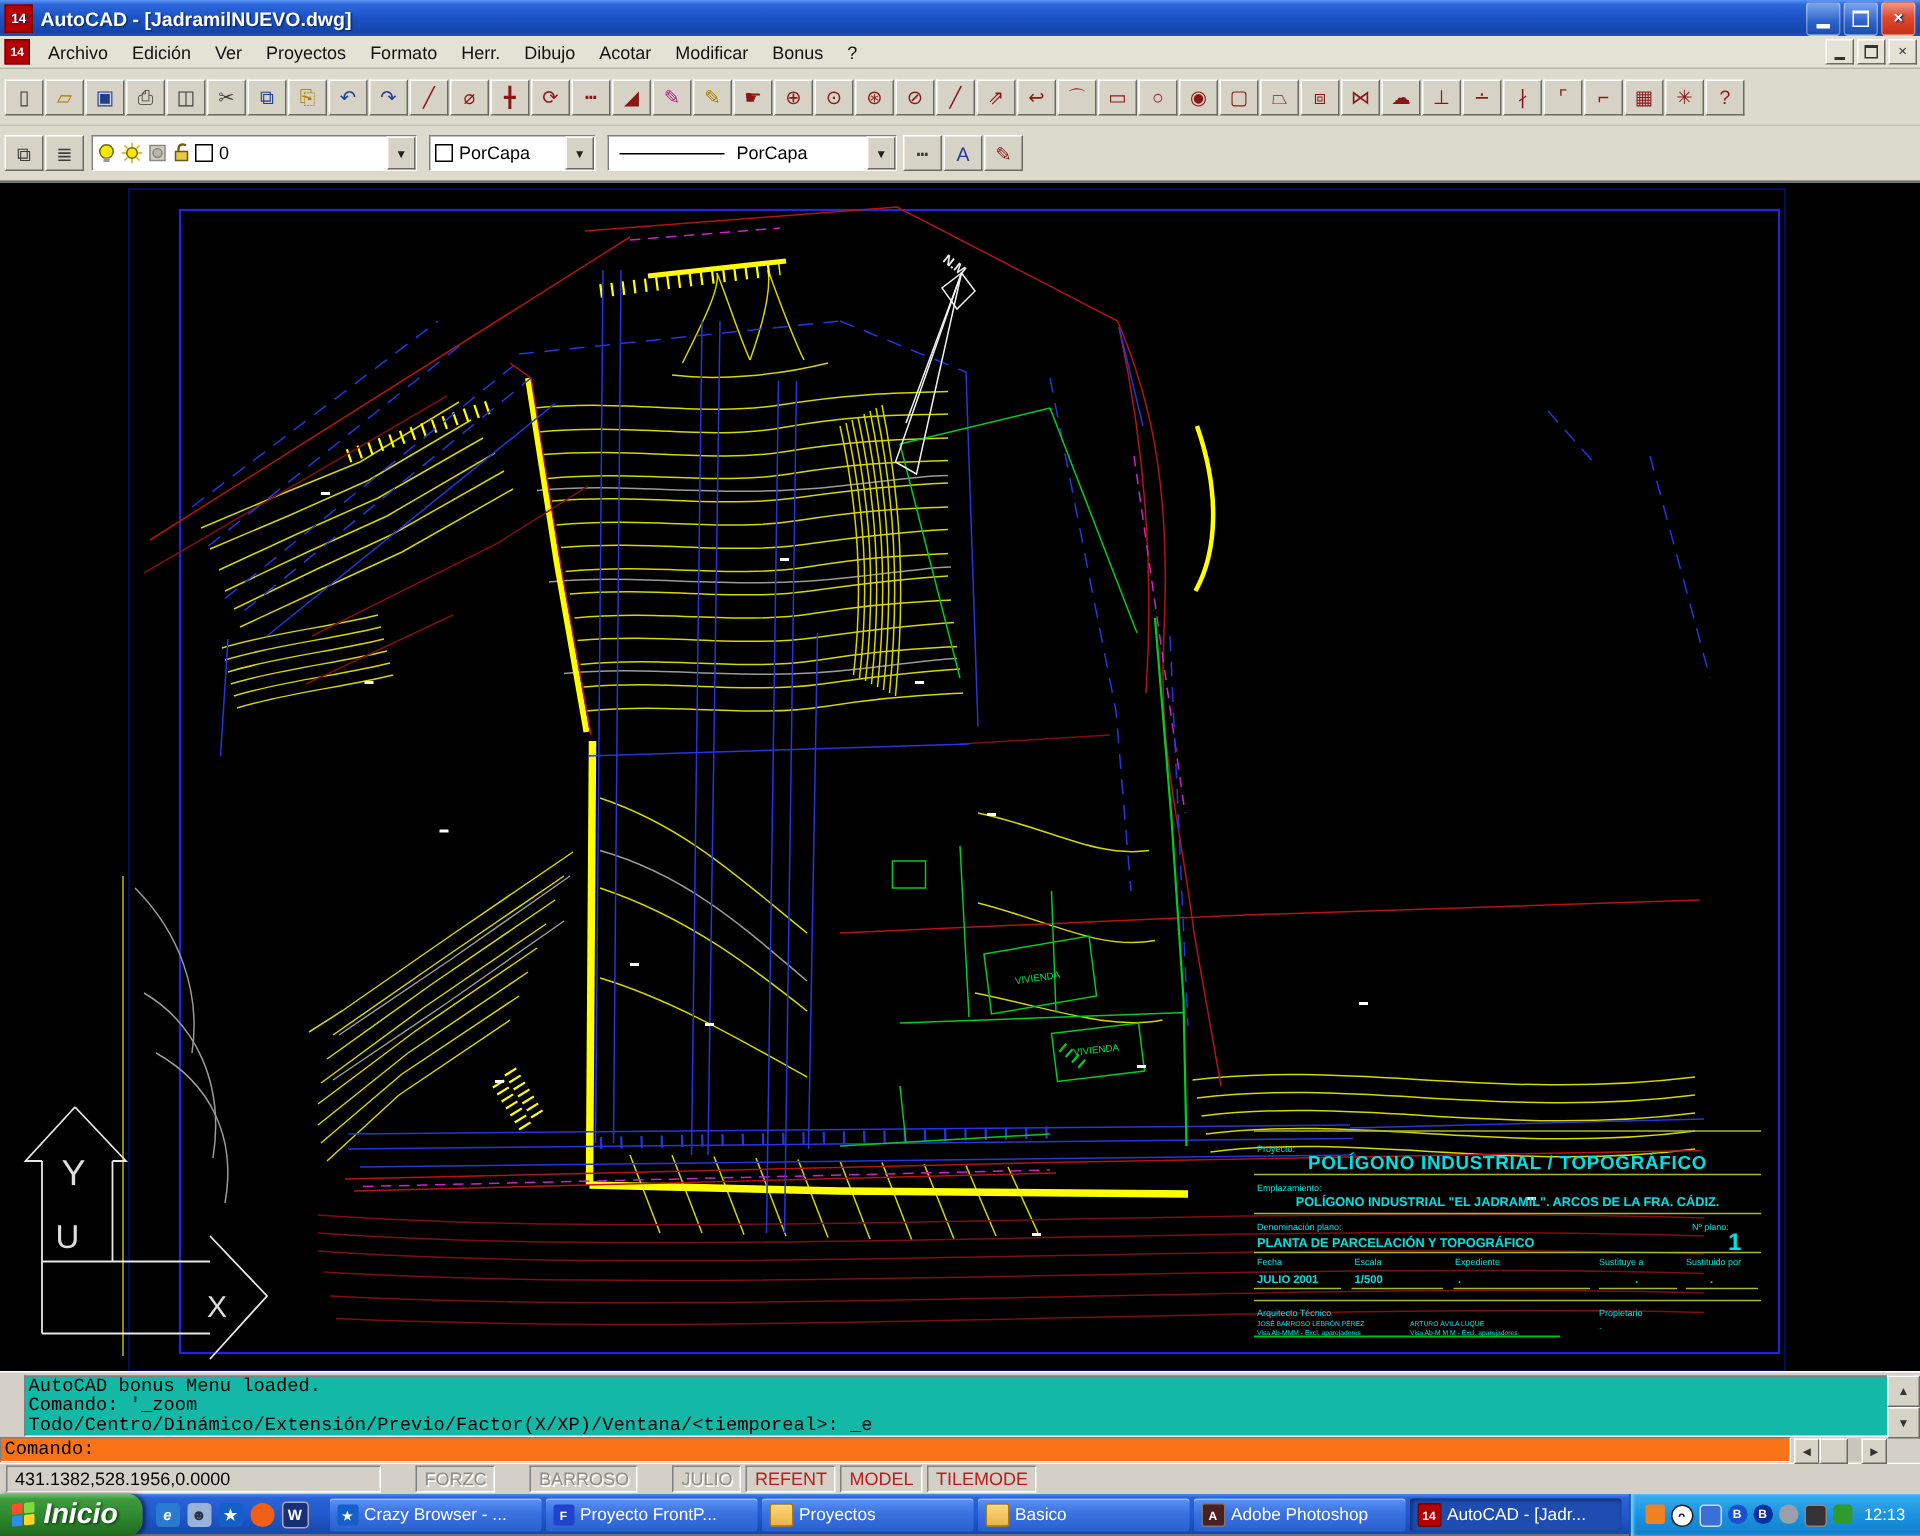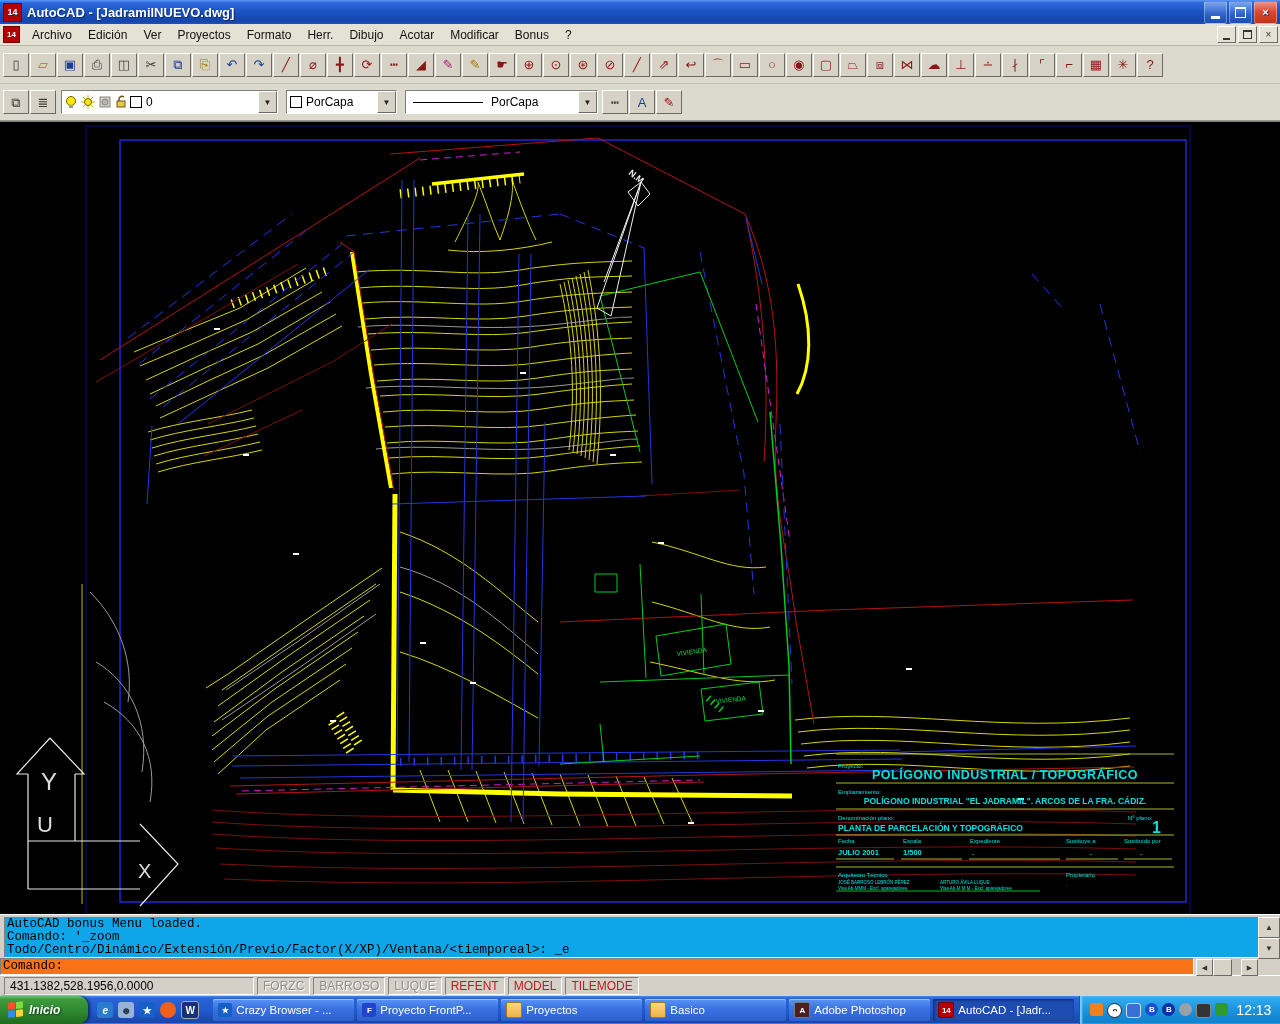--- a/index.html
+++ b/index.html
@@ -50,50 +50,50 @@
   .lay-ico{margin-right:3px;display:inline-block;}
   .swatch{width:10px;height:10px;border:1px solid #000;background:#fff;margin-right:4px;}
   .ltline{width:70px;height:1px;background:#000;margin:0 8px 0 4px;}
 
   
   #drawing{flex:1;position:relative;background:#000;border-top:1px solid #7a7a7a;overflow:hidden;}
   #map{position:absolute;left:0;top:0;}
 
   
   #cmdzone{height:60px;flex:0 0 60px;background:#d4d0c8;position:relative;border-top:1px solid #fff;}
-  #cmdhistory{position:absolute;left:4px;top:2px;width:1256px;height:39px;background:#0ea5e9;
+  #cmdhistory{position:absolute;left:16px;top:2px;width:1256px;height:39px;background:#14b8a6;
     border:1px solid;border-color:#808080 #fff #fff #808080;
     font-family:"Liberation Mono",monospace;font-size:12.5px;line-height:12.9px;color:#000;padding:0 0 0 2px;overflow:hidden;}
   #cmdvscroll{position:absolute;left:1258px;top:2px;width:20px;height:39px;}
   .sbtn{width:20px;height:19px;background:#d6d2c6;border:1px solid;border-color:#fff #6d6a65 #6d6a65 #fff;
     display:flex;align-items:center;justify-content:center;font-size:8px;color:#333;}
   #cmdprompt{position:absolute;left:0;top:43px;width:1190px;height:15px;background:#f97316;
     border:1px solid;border-color:#808080 #fff #fff #808080;
     font-family:"Liberation Mono",monospace;font-size:12.5px;color:#000;padding-left:2px;}
   #cmdhscroll{position:absolute;left:1196px;top:44px;width:62px;height:15px;display:flex;background:#c9c5bb;}
   .hbtn{width:15px;height:15px;background:#d6d2c6;border:1px solid;border-color:#fff #6d6a65 #6d6a65 #fff;
     display:flex;align-items:center;justify-content:center;font-size:7px;color:#333;}
   .hthumb{width:17px;height:15px;background:#d6d2c6;border:1px solid;border-color:#fff #6d6a65 #6d6a65 #fff;}
   .htrack{flex:1;}
 
   
   #statusbar{height:20px;flex:0 0 20px;background:#d4d0c8;display:flex;align-items:center;
     gap:3px;padding:0 4px;font-size:12px;border-top:1px solid #fff;}
   .cell{border:1px solid;border-color:#808080 #fff #fff #808080;padding:0 5px;height:16px;
     display:flex;align-items:center;}
   #coords{width:238px;}
-  .toggle.off{color:#8f8d85;text-shadow:1px 1px 0 #fff;}
+  .toggle.off{color:#8f8d85;text-shadow:1px 1px 0 #fff;margin-left:20px;}
   .toggle.on{color:#b91c1c;}
 
   
   #taskbar{height:28px;flex:0 0 28px;display:flex;align-items:center;
     background:linear-gradient(180deg,#4a86f0 0%,#2a63d6 9%,#2159ce 50%,#1847ab 95%,#1238  90%);}
-  #startbtn{height:28px;padding:0 28px 0 8px;border-radius:0 10px 10px 0;display:flex;align-items:center;gap:5px;
+  #startbtn{height:28px;padding:0 16px 0 8px;border-radius:0 10px 10px 0;display:flex;align-items:center;gap:5px;
     background:linear-gradient(180deg,#6fc26f 0%,#3d9b3d 12%,#2f872f 55%,#1f6b1f 100%);
-    color:#fff;font-weight:bold;font-style:italic;font-size:12px;text-shadow:1px 1px 2px #0a380a;
+    color:#fff;font-weight:bold;font-style:italic;font-size:19px;text-shadow:1px 1px 2px #0a380a;
     box-shadow:2px 0 3px #0008;}
   .flag{width:16px;height:16px;display:grid;grid-template-columns:7px 7px;grid-template-rows:7px 7px;gap:1px;transform:skewY(-6deg);}
   .flag i{border-radius:1px;}
   .flag .f1{background:#ff4f2b}.flag .f2{background:#7ddb3f}.flag .f3{background:#2f8cf0}.flag .f4{background:#ffd52b}
   #quicklaunch{display:flex;align-items:center;gap:5px;padding:0 9px;}
   .ql{width:16px;height:16px;border-radius:3px;display:flex;align-items:center;justify-content:center;
     font-size:10px;font-weight:bold;color:#fff;}
   .ql-ie{background:#2a7ad0;font-style:italic;}
   .ql-msg{background:#9ab2d8;color:#234;}
   .ql-cb{background:#1560c8;}
@@ -118,21 +118,21 @@
   .tray-ico{width:13px;height:13px;border-radius:3px;display:flex;align-items:center;justify-content:center;
     font-size:8px;font-weight:bold;color:#fff;}
   .t-orange{background:#f08020;border-radius:2px;}
   .t-panda{background:#fff;border-radius:50%;border:1px solid #222;color:#111;}
   .t-net{background:#3a6fd8;border:1px solid #cde;}
   .t-bt{background:#1a4fd0;border-radius:50%;}
   .t-bt2{background:#0a2fa0;border-radius:50%;}
   .t-gray{background:#9aa0a8;border-radius:50%;}
   .t-cam{background:#333;border:1px solid #888;}
   .t-green{background:#2f9b2f;}
-  #clock{font-size:14px;margin-left:4px;}
+  #clock{font-size:11px;margin-left:4px;}
 </style>
 </head>
 <body>
 
 <div id="screen">
 
   <div id="titlebar">
     <div class="appico">14</div>
     <span>AutoCAD - [JadramilNUEVO.dwg]</span>
     <span class="spacer"></span>
@@ -701,21 +701,21 @@
   </div>
 
   <div id="statusbar">
     <div class="cell" id="coords">431.1382,528.1956,0.0000</div>
     <div style="display:flex;gap:3px">
 
         <div class="cell toggle off">FORZC</div>
 
         <div class="cell toggle off">BARROSO</div>
 
-        <div class="cell toggle off">LUQUE</div>
+        <div class="cell toggle off">JULIO</div>
 
         <div class="cell toggle on">REFENT</div>
 
         <div class="cell toggle on">MODEL</div>
 
         <div class="cell toggle on">TILEMODE</div>
       </div>
   </div>
 
   <div id="taskbar">

